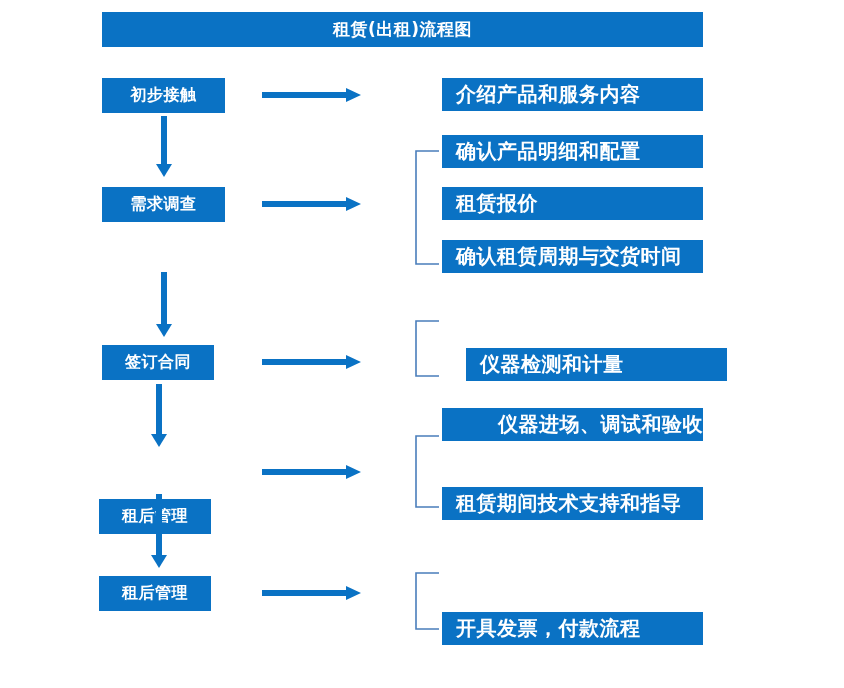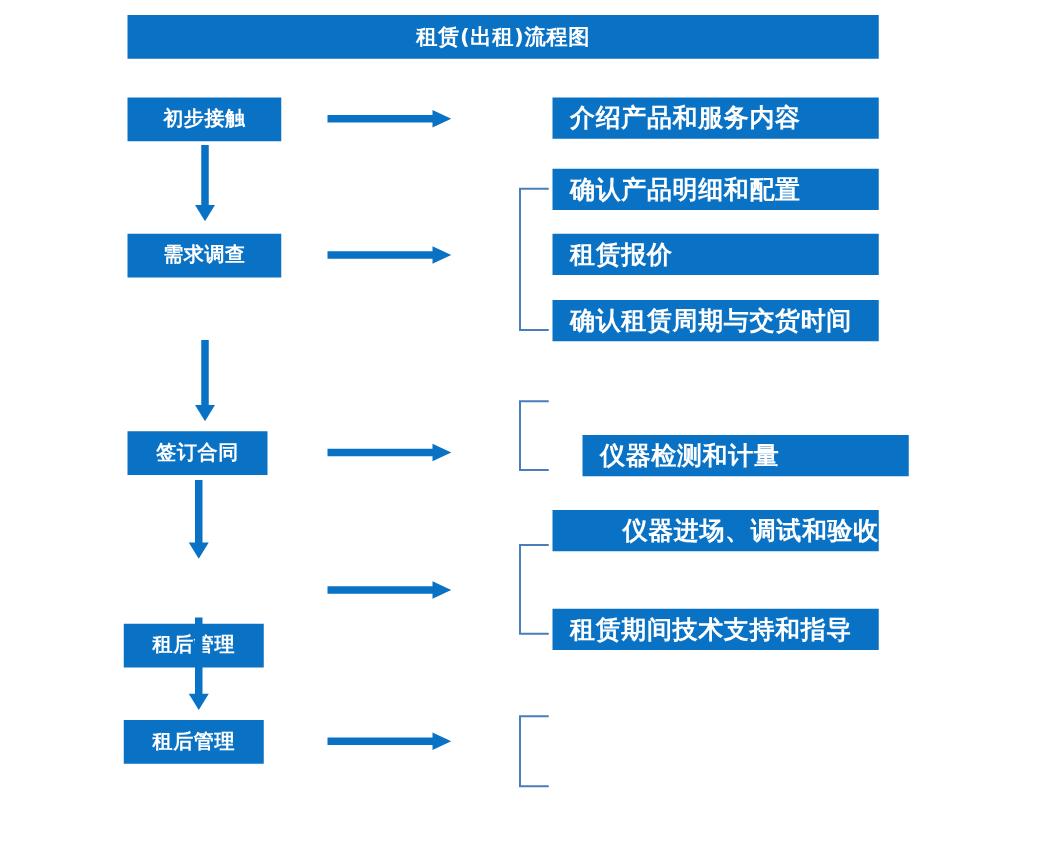--- a/index.html
+++ b/index.html
@@ -220,14 +220,17 @@
 
   <div class="detail-box" style="top:408px;justify-content:flex-end;">
     <span>仪器进场、调试和验收</span>
   </div>
 
   <div class="detail-box" style="top:487px;font-family:Liberation Serif, serif;">
     <span>租赁期间技术支持和指导</span>
   </div>
 
 
+  <div class="detail-box" style="top:612px;">
+    <span>开具发票，付款流程</span>
+  </div>
 
 </div>
 
 </body></html>

